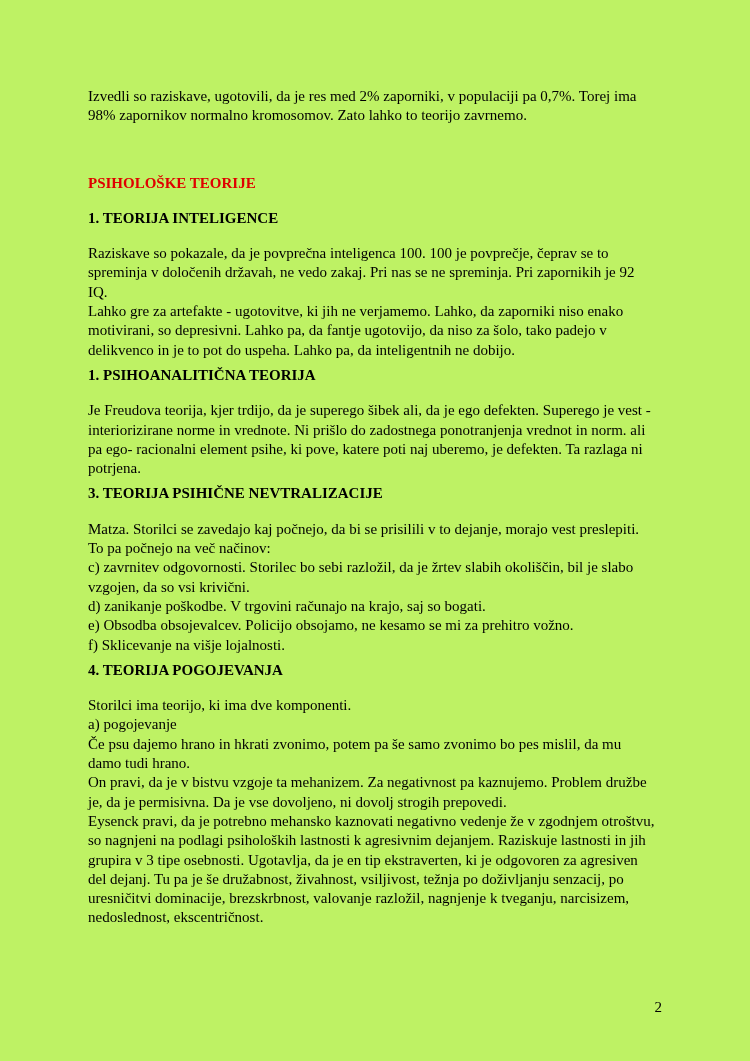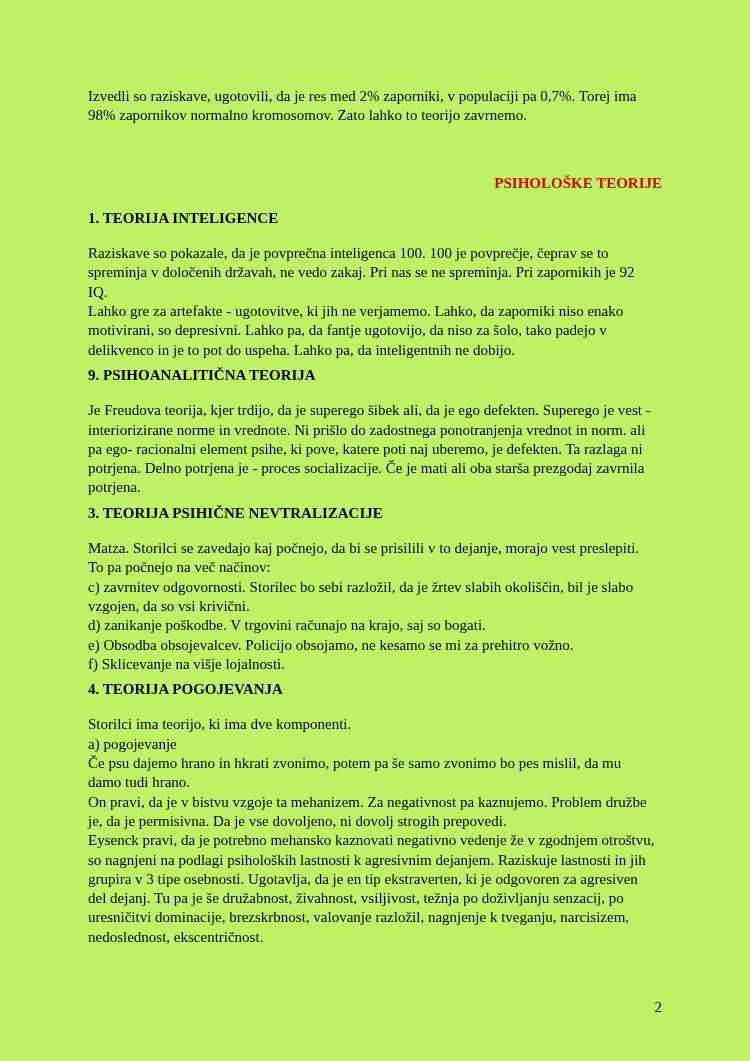--- a/index.html
+++ b/index.html
@@ -26,21 +26,21 @@
     width: 574px;
   }
   .doc-paragraph {
     margin: 0;
   }
   .doc-line {
     white-space: nowrap;
   }
   .doc-title {
     margin-top: 48px;
-    text-align: right;
+    text-align: left;
     font-weight: bold;
   }
   .doc-heading {
     margin-top: 6px;
     margin-bottom: 16px;
     font-weight: bold;
   }
   .doc-title + .doc-heading {
     margin-top: 16px;
   }
@@ -64,26 +64,25 @@
       <div class="doc-title" style="color: rgb(224, 0, 0);">PSIHOLOŠKE TEORIJE</div>
       <div class="doc-heading">1. TEORIJA INTELIGENCE</div>
       <div class="doc-paragraph">
         <div class="doc-line">Raziskave so pokazale, da je povprečna inteligenca 100. 100 je povprečje, čeprav se to</div>
         <div class="doc-line">spreminja v določenih državah, ne vedo zakaj. Pri nas se ne spreminja. Pri zapornikih je 92</div>
         <div class="doc-line">IQ.</div>
         <div class="doc-line">Lahko gre za artefakte - ugotovitve, ki jih ne verjamemo. Lahko, da zaporniki niso enako</div>
         <div class="doc-line">motivirani, so depresivni. Lahko pa, da fantje ugotovijo, da niso za šolo, tako padejo v</div>
         <div class="doc-line">delikvenco in je to pot do uspeha. Lahko pa, da inteligentnih ne dobijo.</div>
       </div>
-      <div class="doc-heading">9. PSIHOANALITIČNA TEORIJA</div>
+      <div class="doc-heading">1. PSIHOANALITIČNA TEORIJA</div>
       <div class="doc-paragraph">
         <div class="doc-line">Je Freudova teorija, kjer trdijo, da je superego šibek ali, da je ego defekten. Superego je vest -</div>
         <div class="doc-line">interiorizirane norme in vrednote. Ni prišlo do zadostnega ponotranjenja vrednot in norm. ali</div>
         <div class="doc-line">pa ego- racionalni element psihe, ki pove, katere poti naj uberemo, je defekten. Ta razlaga ni</div>
-        <div class="doc-line">potrjena. Delno potrjena je - proces socializacije. Če je mati ali oba starša prezgodaj zavrnila</div>
         <div class="doc-line">potrjena.</div>
       </div>
       <div class="doc-heading">3. TEORIJA PSIHIČNE NEVTRALIZACIJE</div>
       <div class="doc-paragraph">
         <div class="doc-line">Matza. Storilci se zavedajo kaj počnejo, da bi se prisilili v to dejanje, morajo vest preslepiti.</div>
         <div class="doc-line">To pa počnejo na več načinov:</div>
         <div class="doc-line">c) zavrnitev odgovornosti. Storilec bo sebi razložil, da je žrtev slabih okoliščin, bil je slabo</div>
         <div class="doc-line">vzgojen, da so vsi krivični.</div>
         <div class="doc-line">d) zanikanje poškodbe. V trgovini računajo na krajo, saj so bogati.</div>
         <div class="doc-line">e) Obsodba obsojevalcev. Policijo obsojamo, ne kesamo se mi za prehitro vožno.</div>

